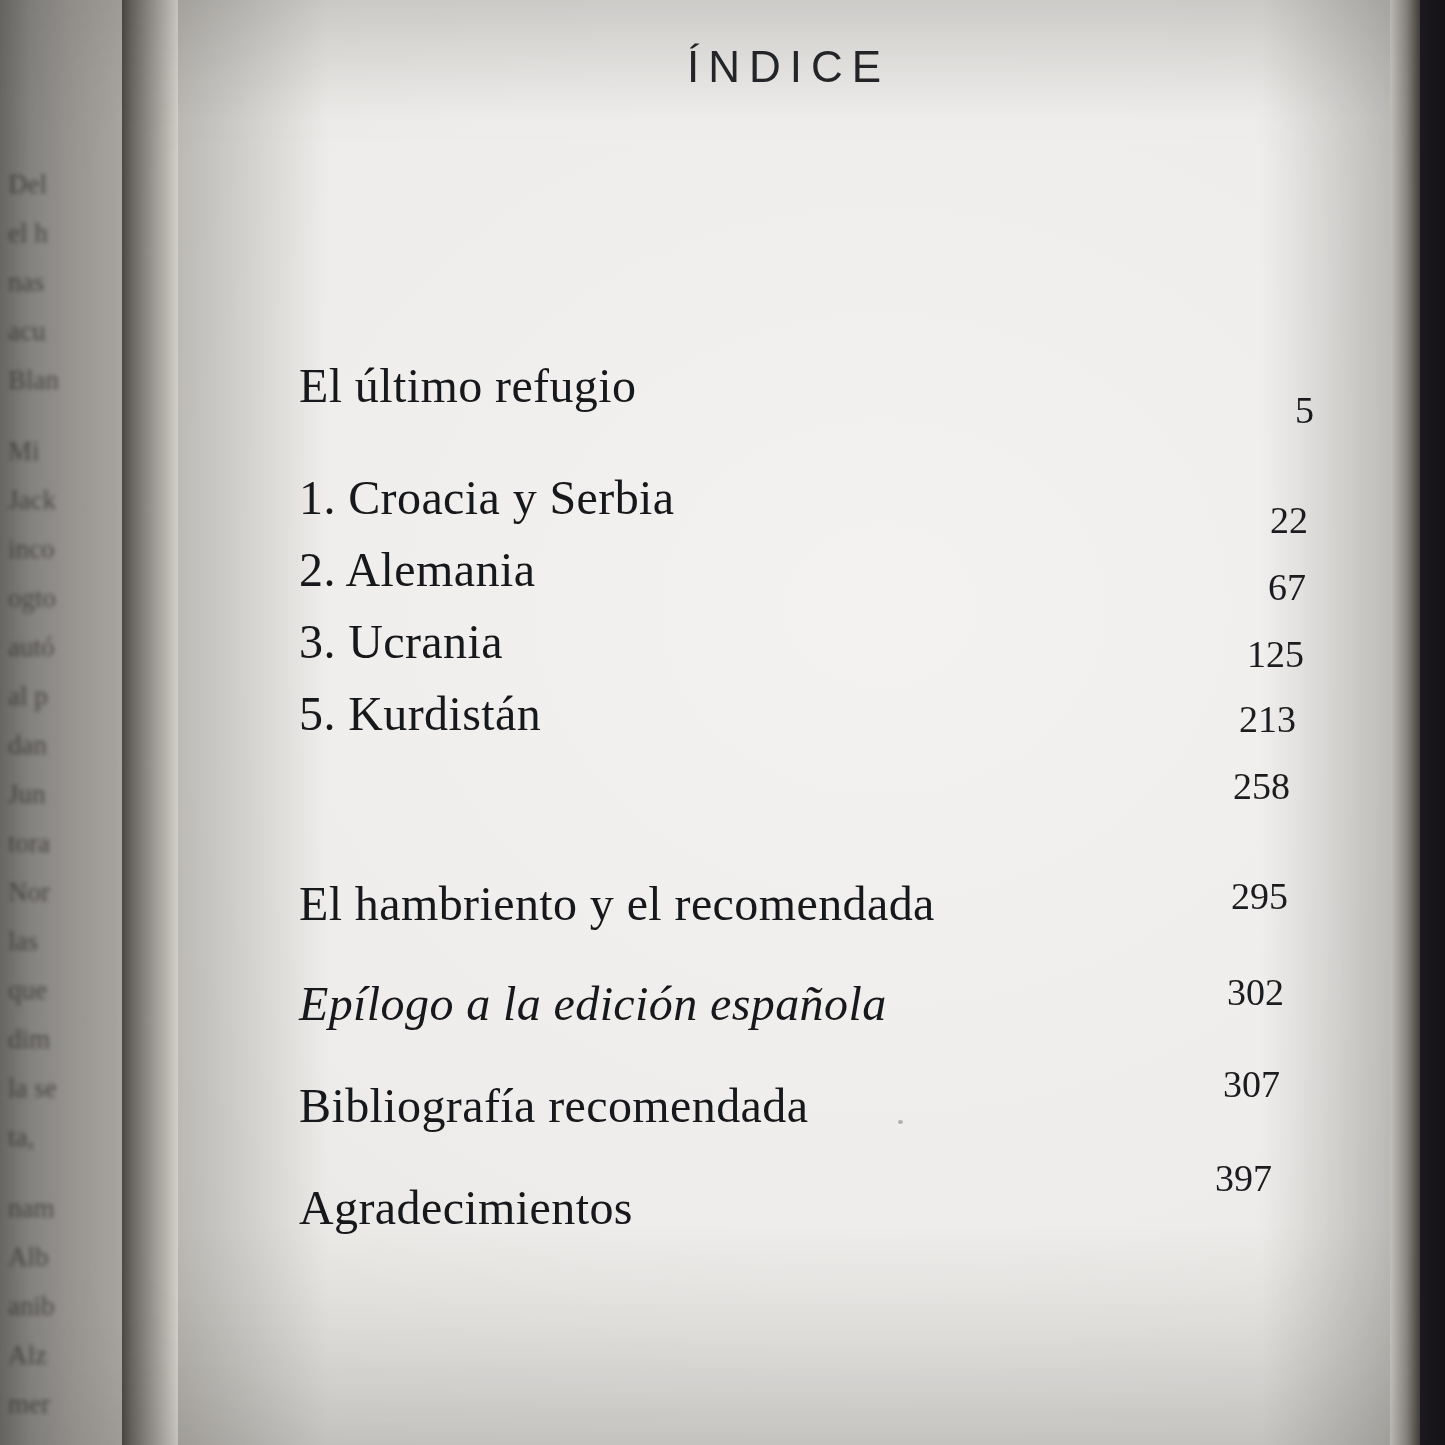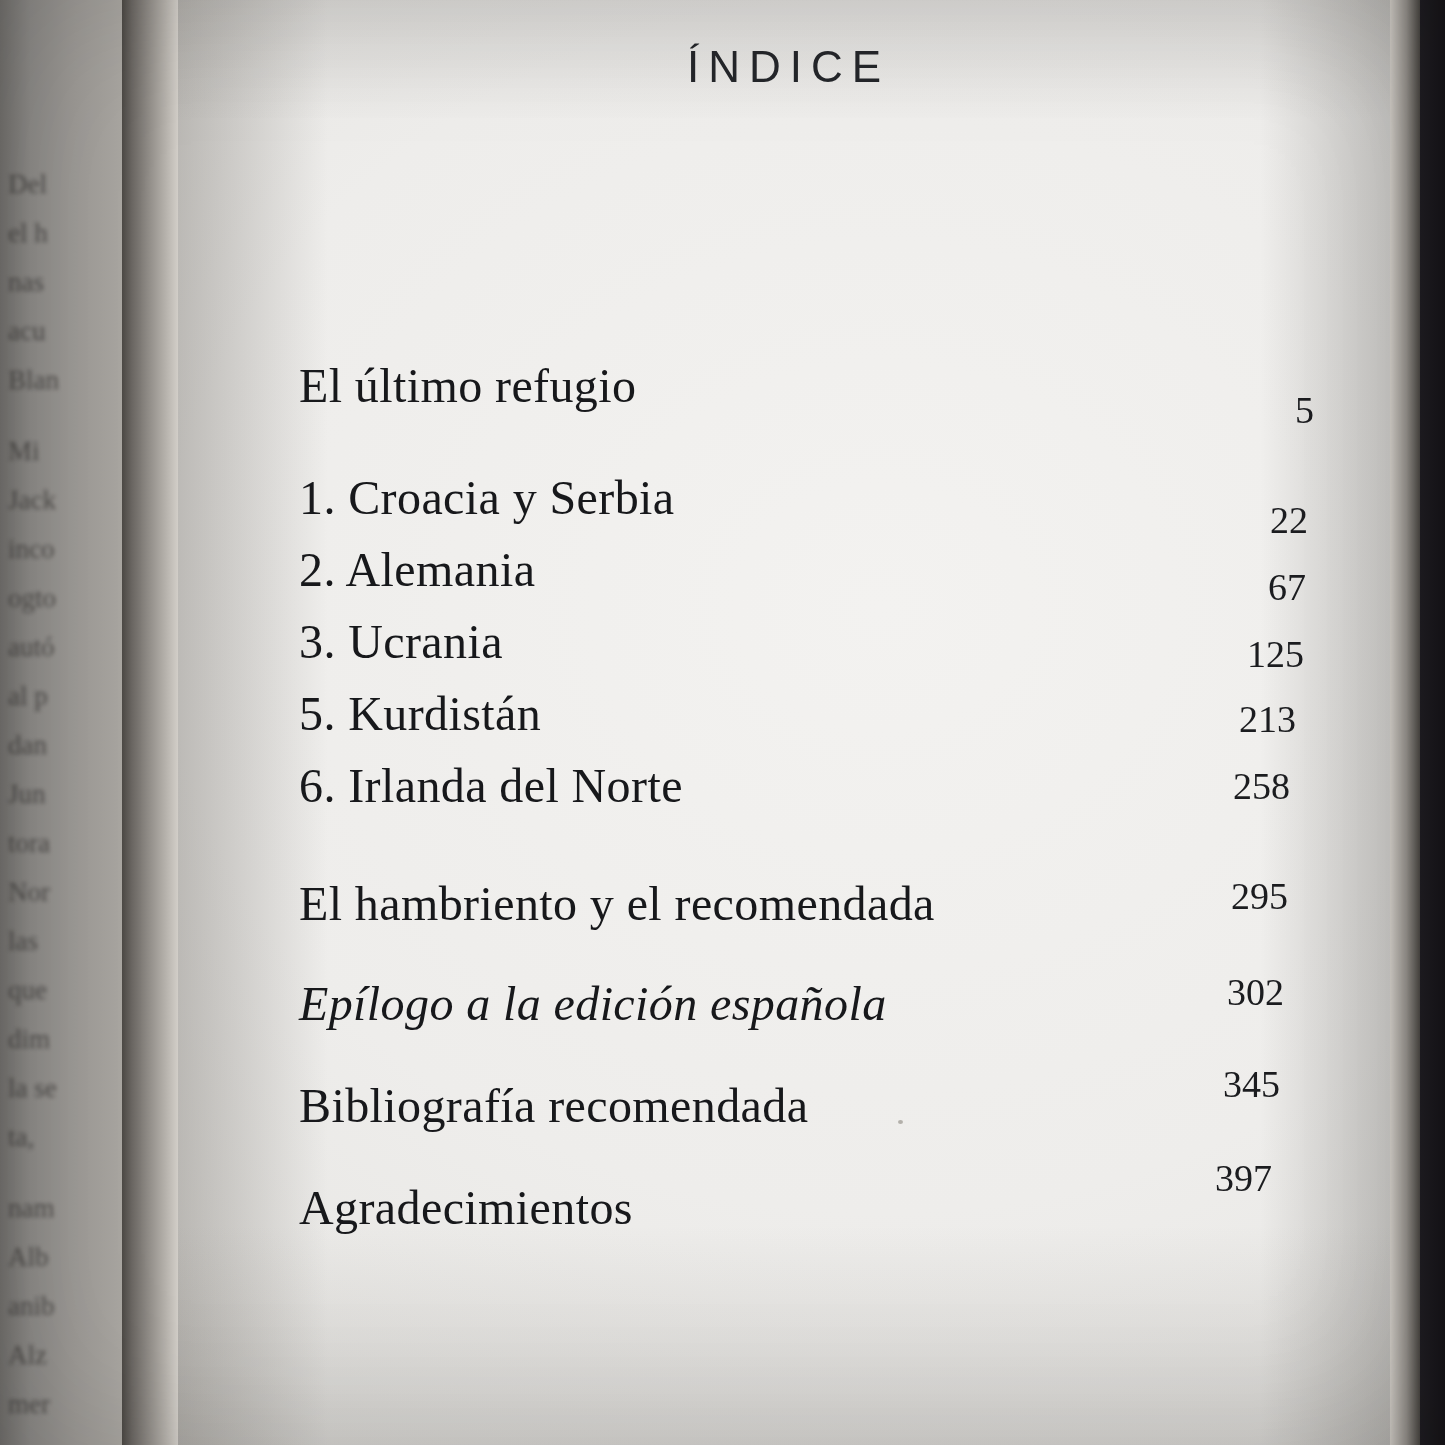--- a/index.html
+++ b/index.html
@@ -289,21 +289,20 @@
         </div>
         <div class="toc-row r3">
           <span class="label">3. Ucrania</span>
           <span class="page">125</span>
         </div>
         <div class="toc-row r5">
           <span class="label">5. Kurdistán</span>
           <span class="page">213</span>
         </div>
         <div class="toc-row r6">
-          <span class="label">6. Irlanda del Norte</span>
           <span class="page">258</span>
         </div>
 
         <div class="gap-md"></div>
 
         <div class="toc-row r7">
           <span class="label">El hambriento y el recomendada</span>
           <span class="page">295</span>
         </div>
 
@@ -311,21 +310,21 @@
 
         <div class="toc-row r8">
           <span class="label">Epílogo a la edición española</span>
           <span class="page">302</span>
         </div>
 
         <div class="gap-sm"></div>
 
         <div class="toc-row r9">
           <span class="label">Bibliografía recomendada</span>
-          <span class="page">345</span>
+          <span class="page">307</span>
         </div>
 
         <div class="gap-sm"></div>
 
         <div class="toc-row r10">
           <span class="label">Agradecimientos</span>
           <span class="page">397</span>
         </div>
 
       </div>

